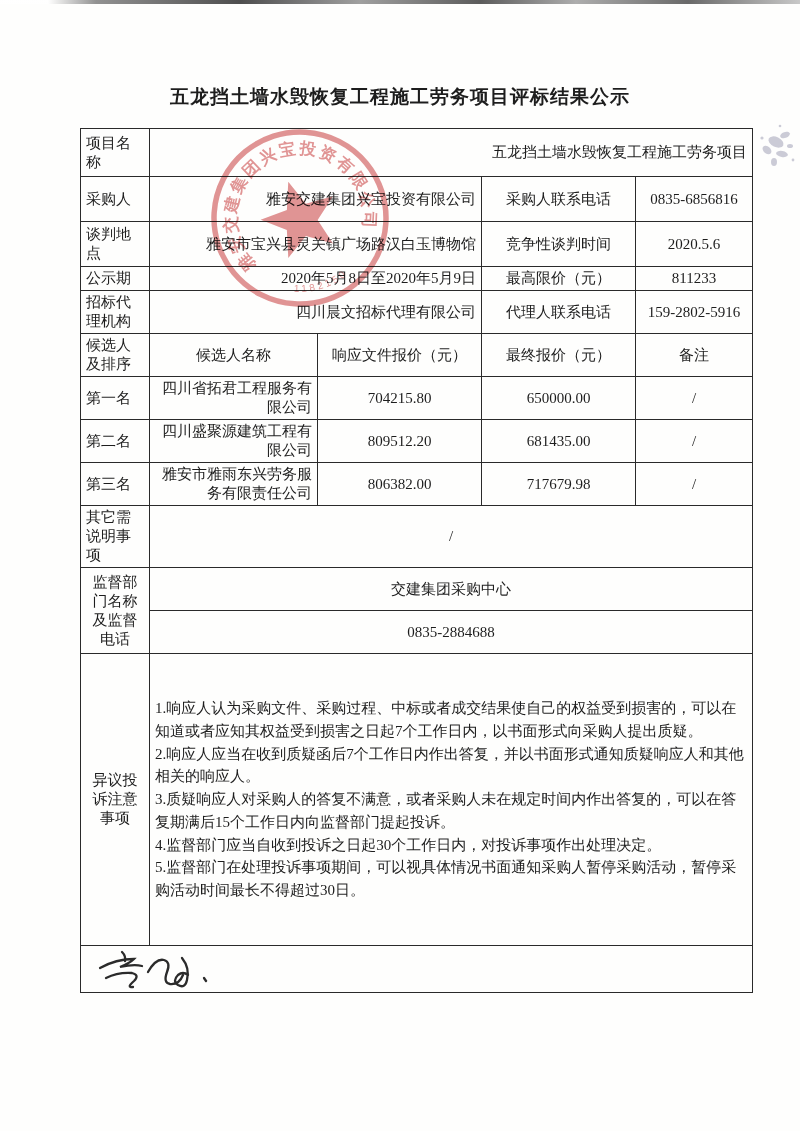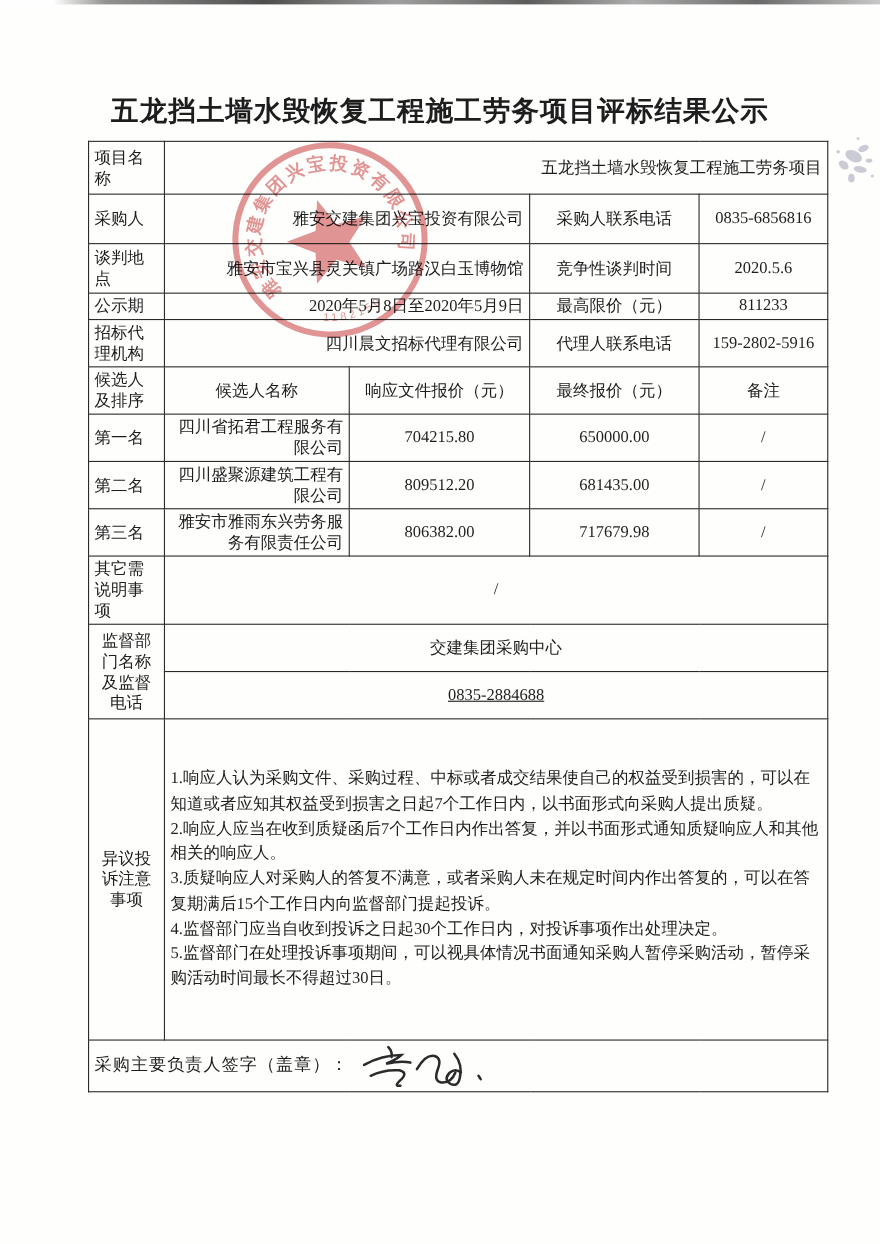--- a/index.html
+++ b/index.html
@@ -9,42 +9,42 @@
     font-family:"Liberation Serif","DejaVu Serif",serif;
     color:#1d1d1d;
   }
   .scan-edge {
     position:absolute; top:0; left:0; width:100%; height:4px;
     background:linear-gradient(90deg,#fff 0%,#fff 6%,#777 12%,#222 30%,#888 45%,#333 60%,#999 72%,#444 86%,#bbb 100%);
     opacity:.8;
   }
   .title {
     position:absolute; top:84px; left:0; width:100%;
-    text-align:center; font-size:25px; font-weight:bold;
+    text-align:center; font-size:19px; font-weight:bold;
     letter-spacing:1px; margin:0;
   }
   table.doc {
     position:absolute; left:80px; top:128px; width:672px;
     border-collapse:collapse; table-layout:fixed;
   }
   table.doc td {
     border:1.6px solid #2a2a2a; font-size:15px; padding:2px 5px;
     vertical-align:middle; word-break:break-all;
   }
   td.lbl   { text-align:left; }
   td.lblc  { text-align:center; padding:2px 3px; }
   td.left  { text-align:right; }
   td.cen   { text-align:center; }
   td.hdr   { text-align:center; }
   td.notes { padding:4px 10px; line-height:1.52; font-size:15px; text-align:left; }
   .note-item { margin:0; }
   tr.r1 { height:48px; } tr.r2 { height:45px;margin-top:15px; } tr.r3 { height:45px; }
   tr.r4 { height:24px; } tr.r5 { height:32px; } tr.r6 { height:33px; }
   tr.r7 { height:37px;margin-left:23px; } tr.r8 { height:42px;margin-top:44px; } tr.r9 { height:43px; }
-  tr.r10 { height:37px; } tr.r11 { height:43px; } tr.r12 { height:43px;text-decoration:underline; }
+  tr.r10 { height:37px; } tr.r11 { height:43px; } tr.r12 { height:43px; }
   tr.r13 { height:292px; } tr.r14 { height:42px; }
   .sig-cell { white-space:nowrap; }
   .sig-label { font-size:15.5px; letter-spacing:1px; }
   .sig-svg { vertical-align:middle; margin-left:6px; }
   .stamp {
     position:absolute; left:190px; top:108px; width:220px; height:220px;
     opacity:.62; mix-blend-mode:multiply; pointer-events:none;
   }
   .smudge {
     position:absolute; left:752px; top:120px; width:46px; height:52px;
@@ -140,21 +140,21 @@
         <td class="notes" colspan="4">
           <p class="note-item">1.响应人认为采购文件、采购过程、中标或者成交结果使自己的权益受到损害的，可以在知道或者应知其权益受到损害之日起7个工作日内，以书面形式向采购人提出质疑。</p>
           <p class="note-item">2.响应人应当在收到质疑函后7个工作日内作出答复，并以书面形式通知质疑响应人和其他相关的响应人。</p>
           <p class="note-item">3.质疑响应人对采购人的答复不满意，或者采购人未在规定时间内作出答复的，可以在答复期满后15个工作日内向监督部门提起投诉。</p>
           <p class="note-item">4.监督部门应当自收到投诉之日起30个工作日内，对投诉事项作出处理决定。</p>
           <p class="note-item">5.监督部门在处理投诉事项期间，可以视具体情况书面通知采购人暂停采购活动，暂停采购活动时间最长不得超过30日。</p>
         </td>
       </tr>
       <tr class="r14">
         <td class="sig-cell" colspan="5">
-          <span class="sig-label">采购主要负责人签字（盖章）：</span><svg class="sig-svg" width="118" height="42" viewBox="0 0 118 42">
+          <svg class="sig-svg" width="118" height="42" viewBox="0 0 118 42">
             <g fill="none" stroke="#2b2b2b" stroke-width="2.3" stroke-linecap="round">
               <path d="M30 4 q4 4 3 9"></path>
               <path d="M8 20 q16 -9 34 -9 q-4 4 -14 8 q14 -3 22 -1"></path>
               <path d="M14 30 q12 -6 26 -5 q8 2 2 8 q-8 7 -1 6"></path>
               <path d="M56 24 q8 -14 16 -12 q7 2 3 12 q-4 11 3 12 q9 1 13 -9"></path>
               <path d="M90 10 q8 10 5 22 q-2 9 -9 5 q-6 -4 0 -10 q5 -4 10 0"></path>
               <path d="M112 30 l2 3"></path>
             </g>
           </svg>
         </td>

